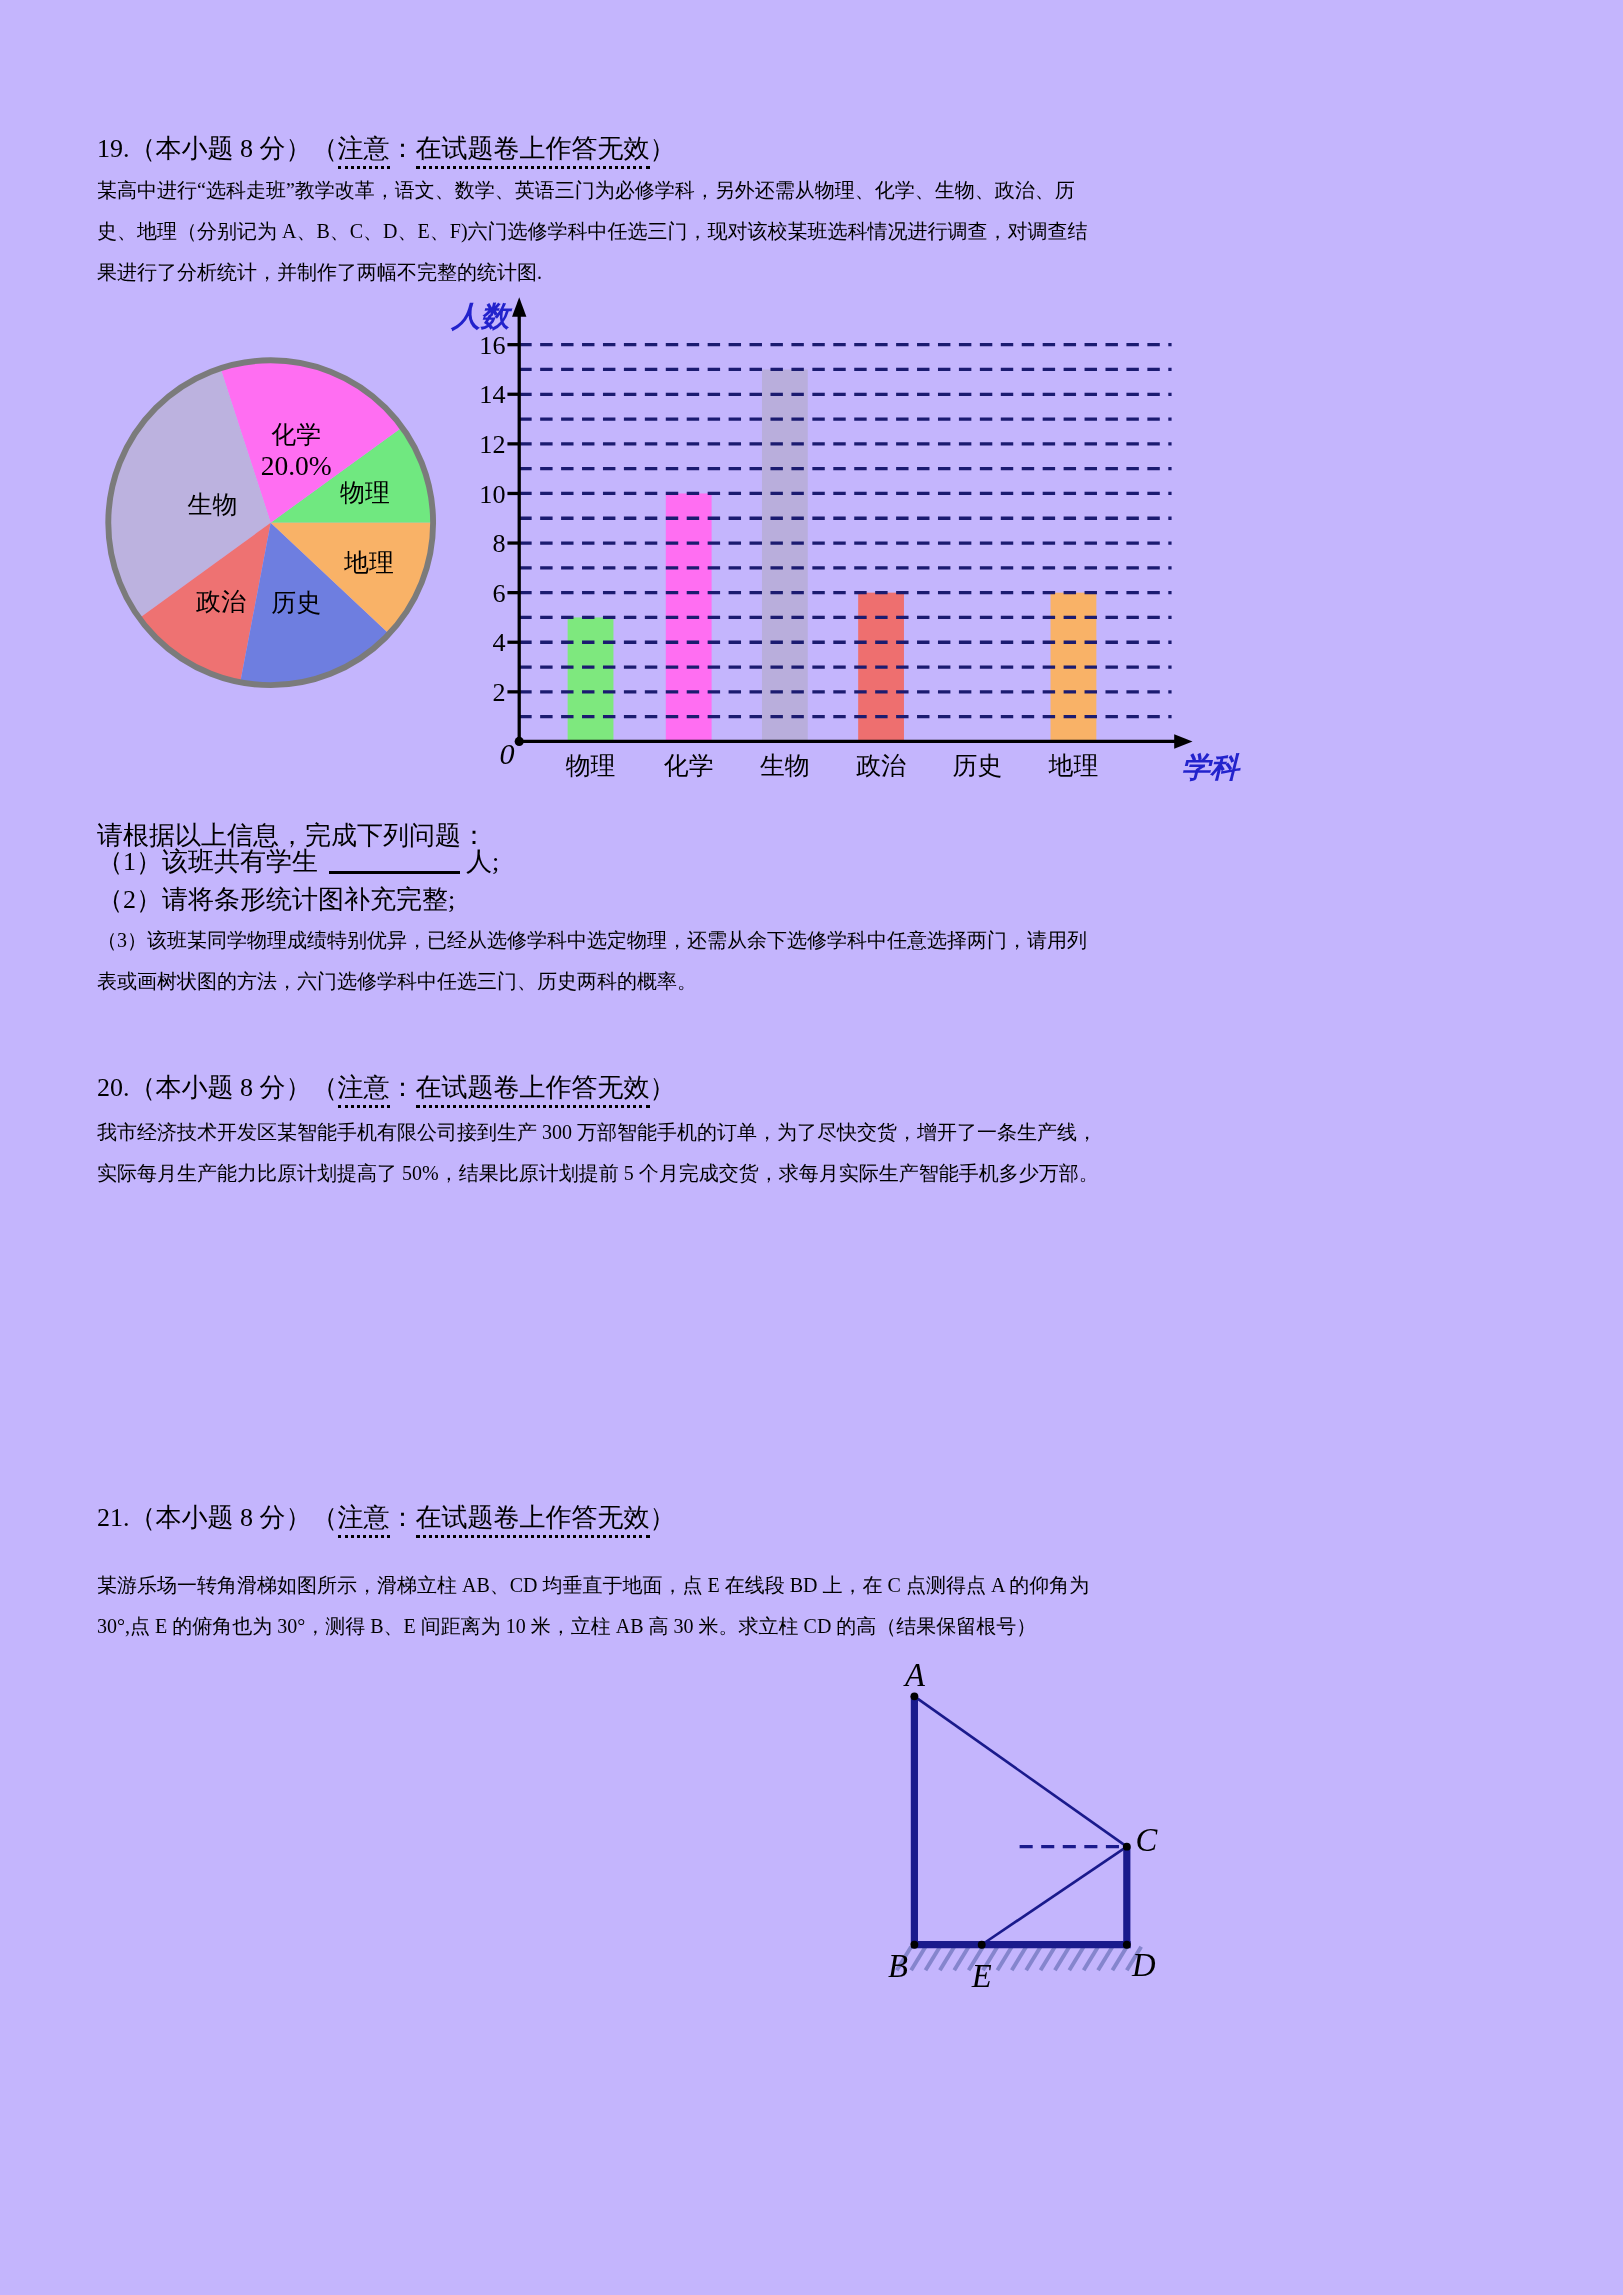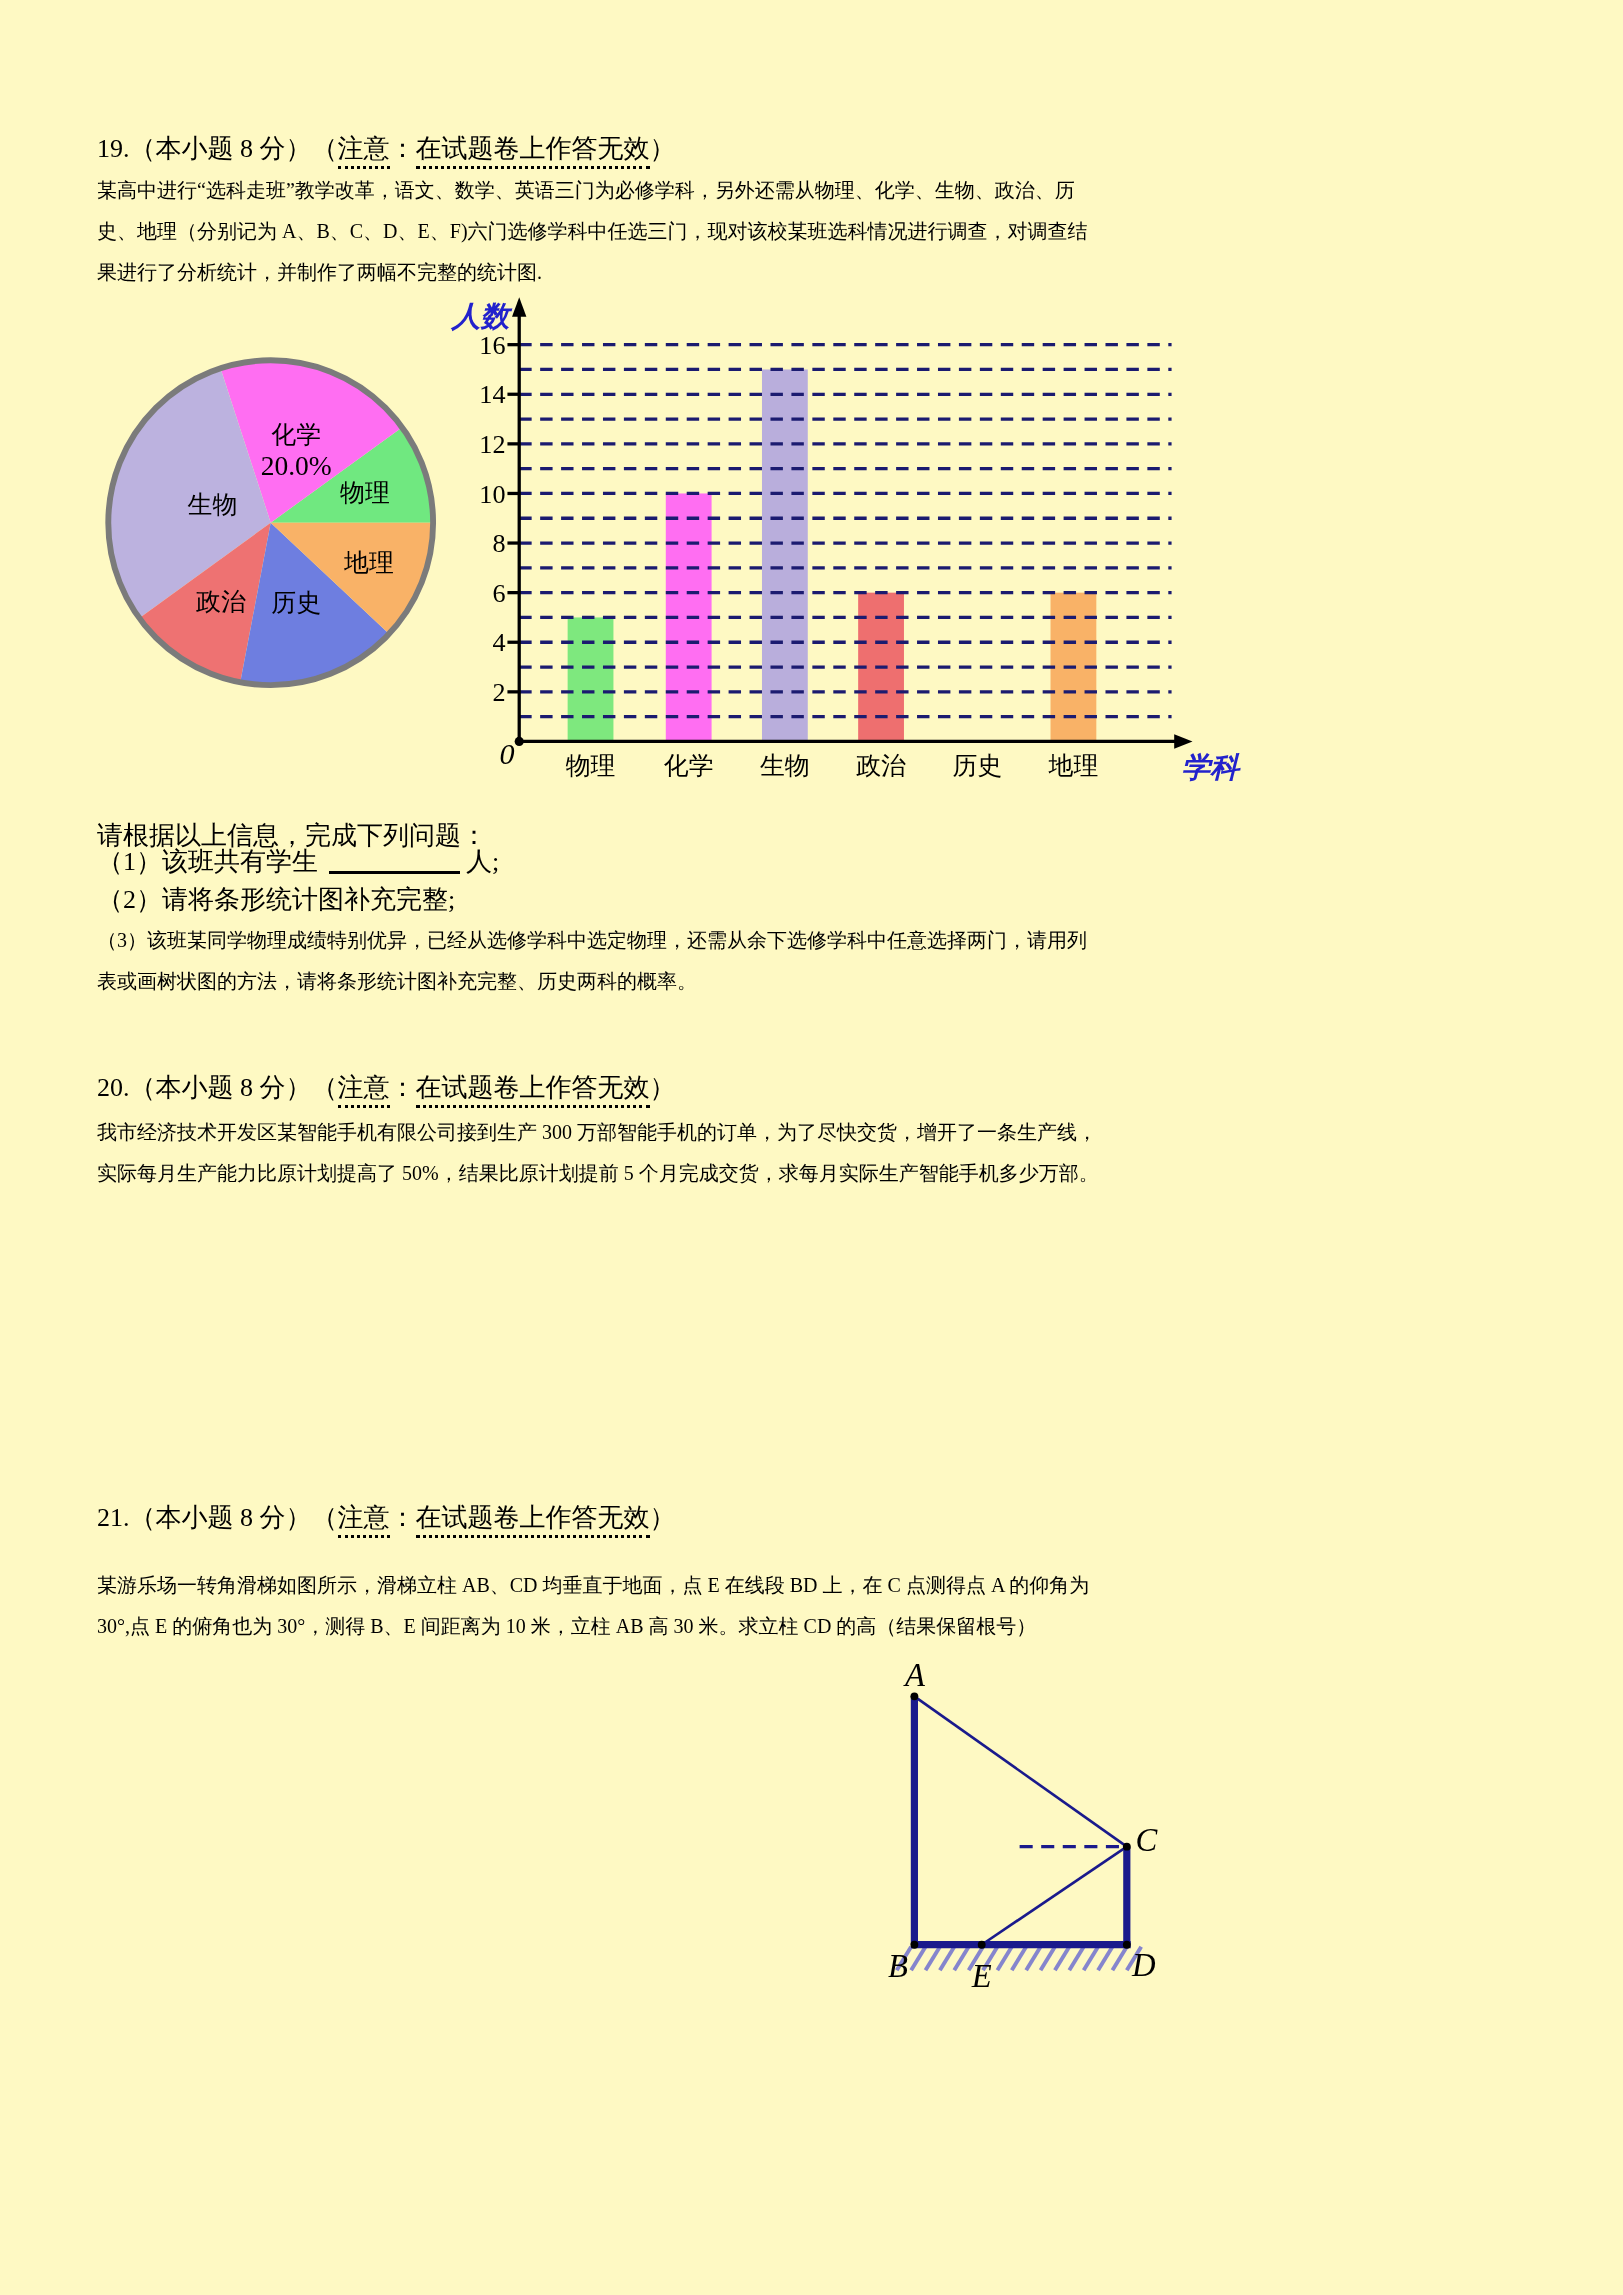--- a/index.html
+++ b/index.html
@@ -1,17 +1,17 @@
 <!DOCTYPE html>
 <html style="font-size:10.5px"><head>
 <meta charset="utf-8">
 <style>
   html,body { margin:0; padding:0; background:#ffffff; }
   .page {
-    position:relative; width:1623px; height:2295px; background:#fef9c3;
+    position:relative; width:1623px; height:2295px; background:#c4b5fd;
     font-family:"Liberation Serif","DejaVu Serif",serif; color:#000;
     overflow:hidden;
   }
   .line { position:absolute; font-size:26px; white-space:nowrap; line-height:33px; }
   .para { position:absolute; font-size:20px; line-height:41px; }
   .para > div { white-space:nowrap; }
   .em-dots { border-bottom:3.9px dotted #000; padding-bottom:3.3px; }
   .blank {
     display:inline-block; width:131px; height:27.5px;
     border-bottom:3.3px solid #000; margin:0 6.5px 0 10.5px; vertical-align:-3.9px;
@@ -120,21 +120,21 @@
   <div class="line" style="left:97px; top:802px;margin-top:17px;">请根据以上信息，完成下列问题：</div>
 
   <div class="line" style="left:97px; top:843px;">
     <span>（1）该班共有学生</span><span class="blank"></span><span>人;</span>
   </div>
 
   <div class="line" style="left:97px; top:883px;">（2）请将条形统计图补充完整;</div>
 
   <div class="para" style="left:97px; top:920px;">
     <div>（3）该班某同学物理成绩特别优异，已经从选修学科中选定物理，还需从余下选修学科中任意选择两门，请用列</div>
-    <div>表或画树状图的方法，请将条形统计图补充完整、历史两科的概率。</div>
+    <div>表或画树状图的方法，六门选修学科中任选三门、历史两科的概率。</div>
   </div>
 
   <div class="line" style="left:97px; top:1071px;">
     <span>20.（本小题 8 分）</span><span>（</span><span class="em-dots">注意</span><span>：</span><span class="em-dots">在试题卷上作答无效</span><span>）</span>
   </div>
 
   <div class="para" style="left:97px; top:1112px;">
     <div>我市经济技术开发区某智能手机有限公司接到生产 300 万部智能手机的订单，为了尽快交货，增开了一条生产线，</div>
     <div>实际每月生产能力比原计划提高了 50%，结果比原计划提前 5 个月完成交货，求每月实际生产智能手机多少万部。</div>
   </div>

